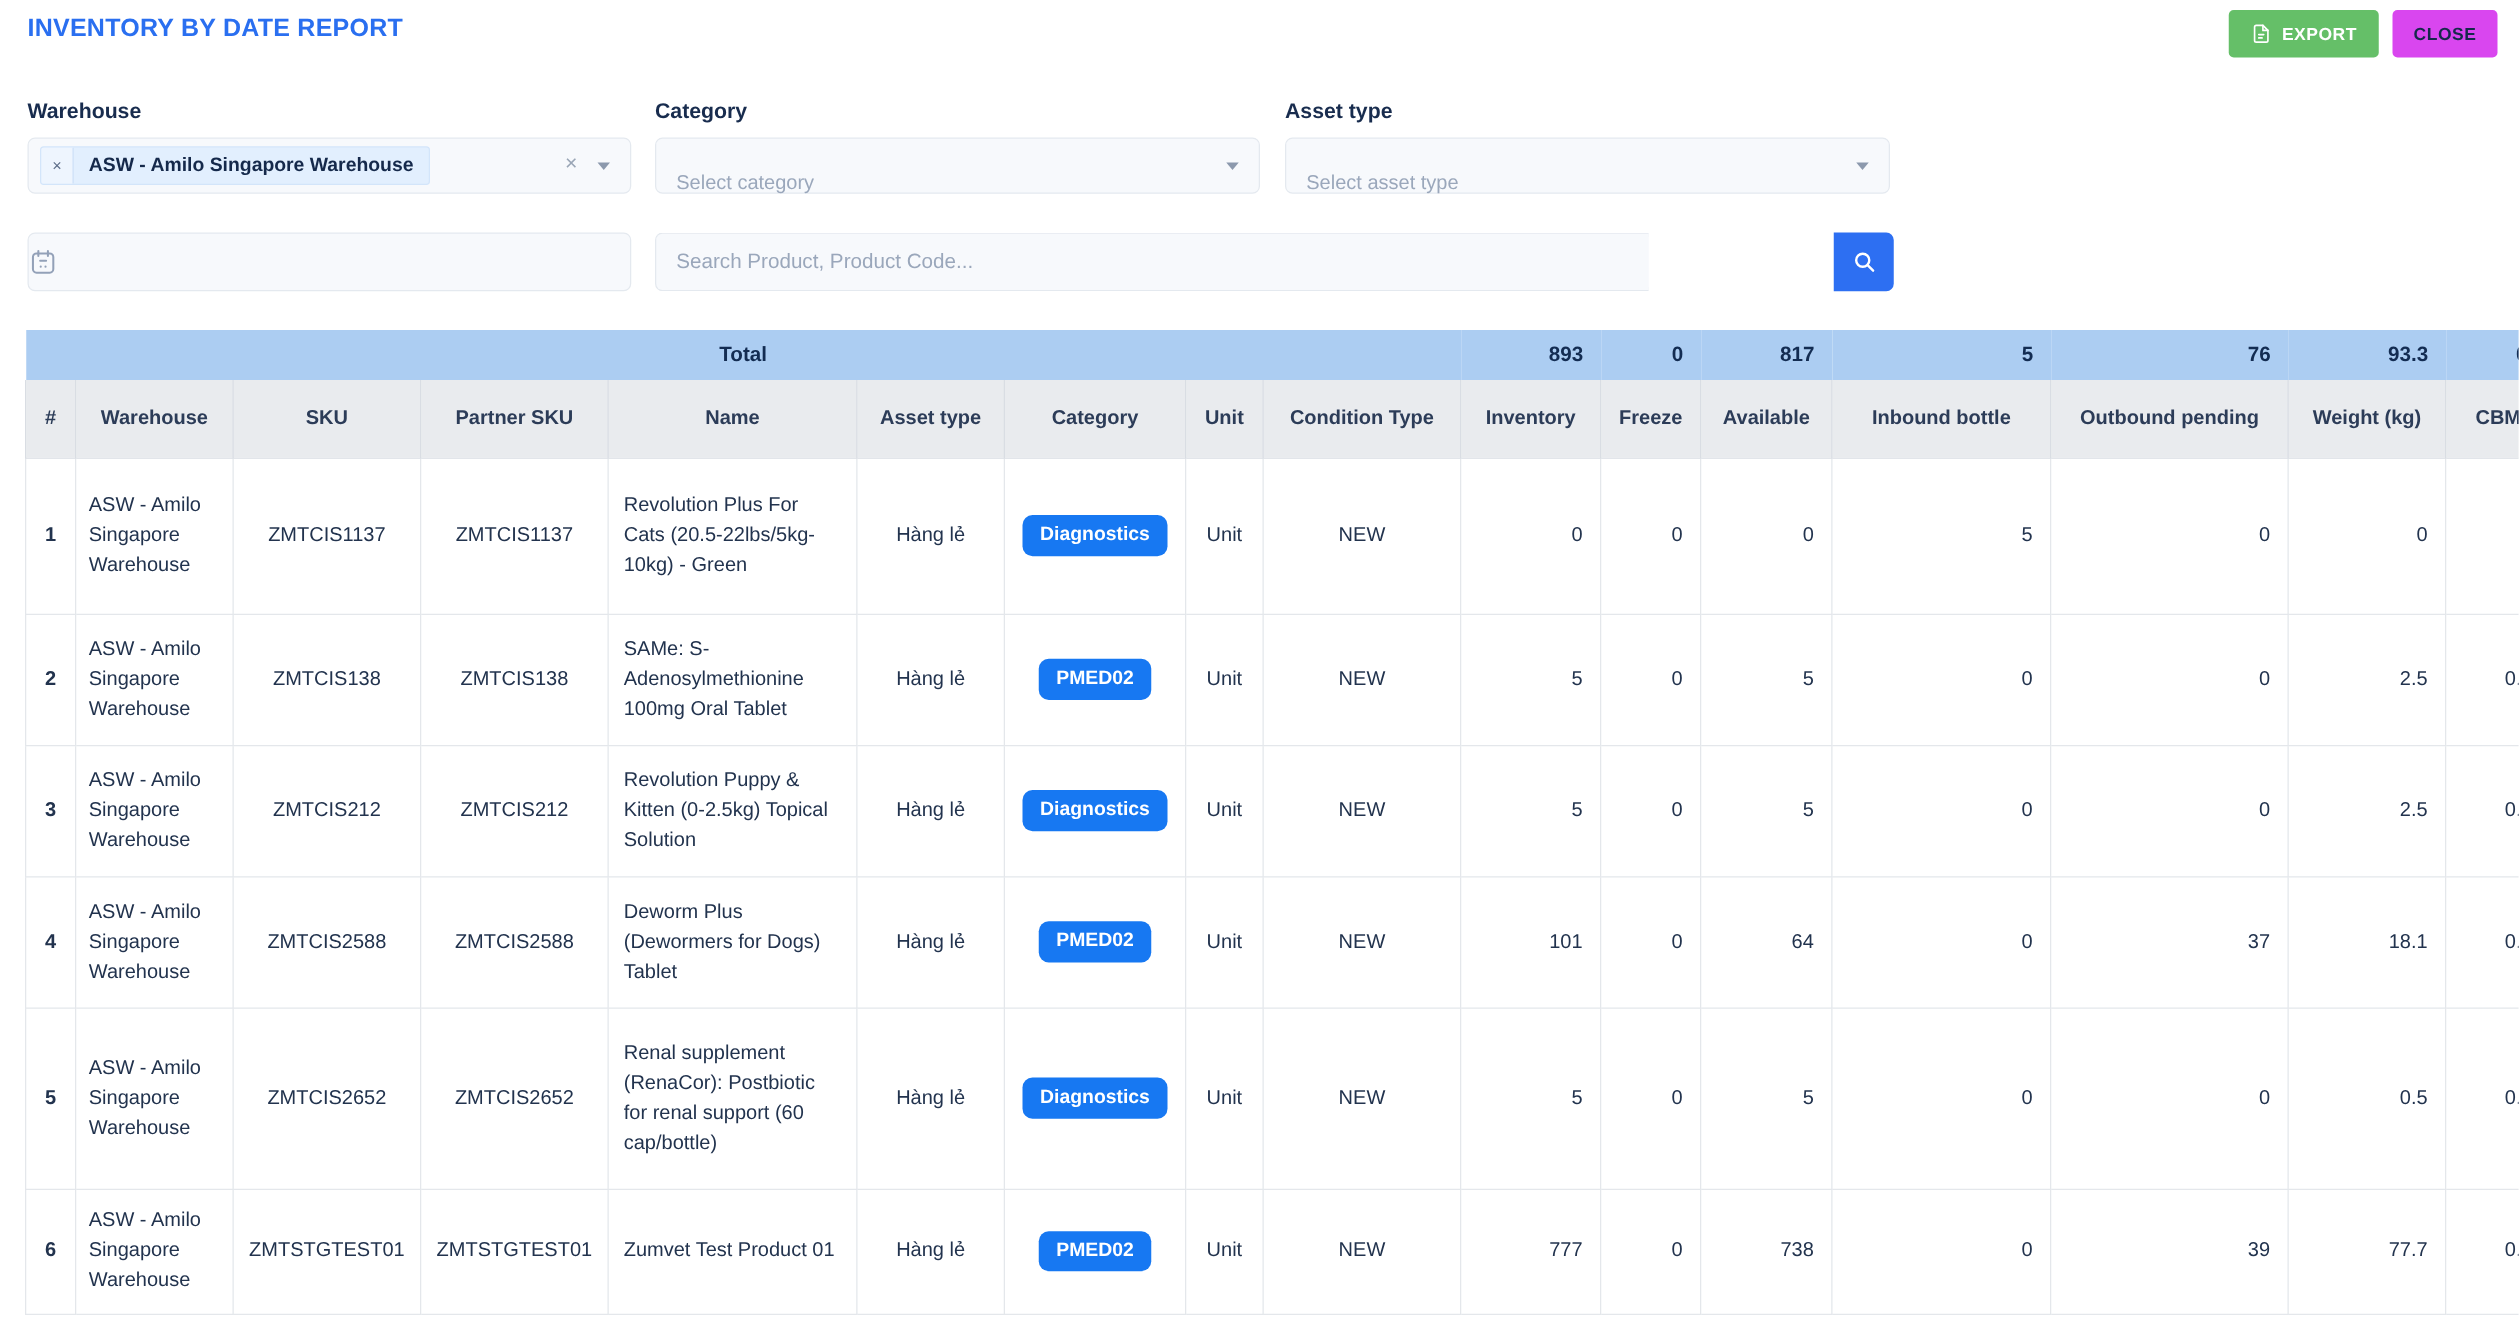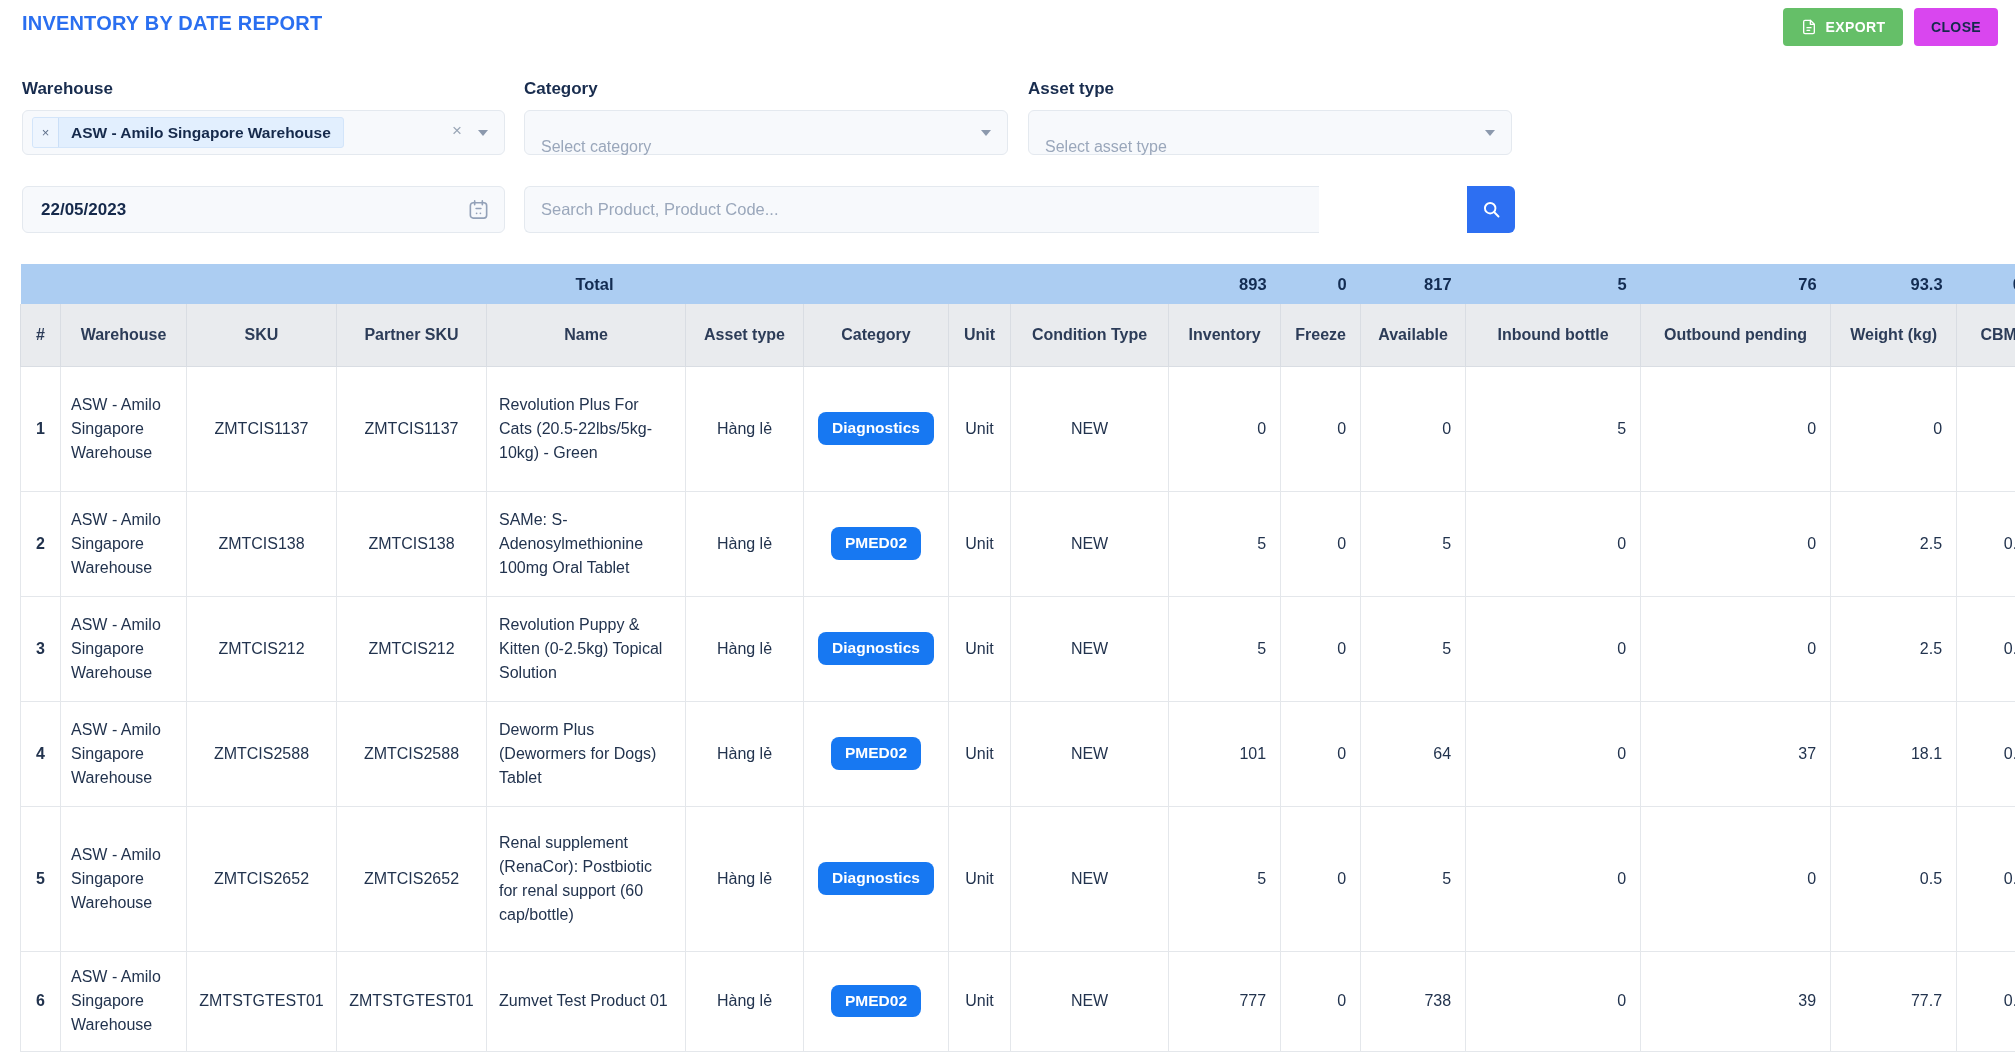--- a/index.html
+++ b/index.html
@@ -161,21 +161,20 @@
   <span class="placeholder">Select category</span>
   <span class="caret"></span>
 </div>
 
 <div class="select-box box-asset">
   <span class="placeholder">Select asset type</span>
   <span class="caret"></span>
 </div>
 
 <div class="date-box">
-  <input type="text" value="22/05/2023" style="">
   <span class="cal-icon">
     <svg width="23" height="23" viewBox="0 0 24 24" fill="none" stroke="#93a1b8" stroke-width="1.7" stroke-linecap="round">
       <rect x="3.5" y="5" width="17" height="16" rx="3"></rect>
       <line x1="8" y1="3" x2="8" y2="7"></line>
         <line x1="16" y1="3" x2="16" y2="7"></line>
       <line x1="9.5" y1="11" x2="14.5" y2="11"></line>
       <circle cx="10" cy="16" r="0.9" fill="#93a1b8" stroke="none"></circle>
       <circle cx="14" cy="16" r="0.9" fill="#93a1b8" stroke="none"></circle>
     </svg>
   </span>

